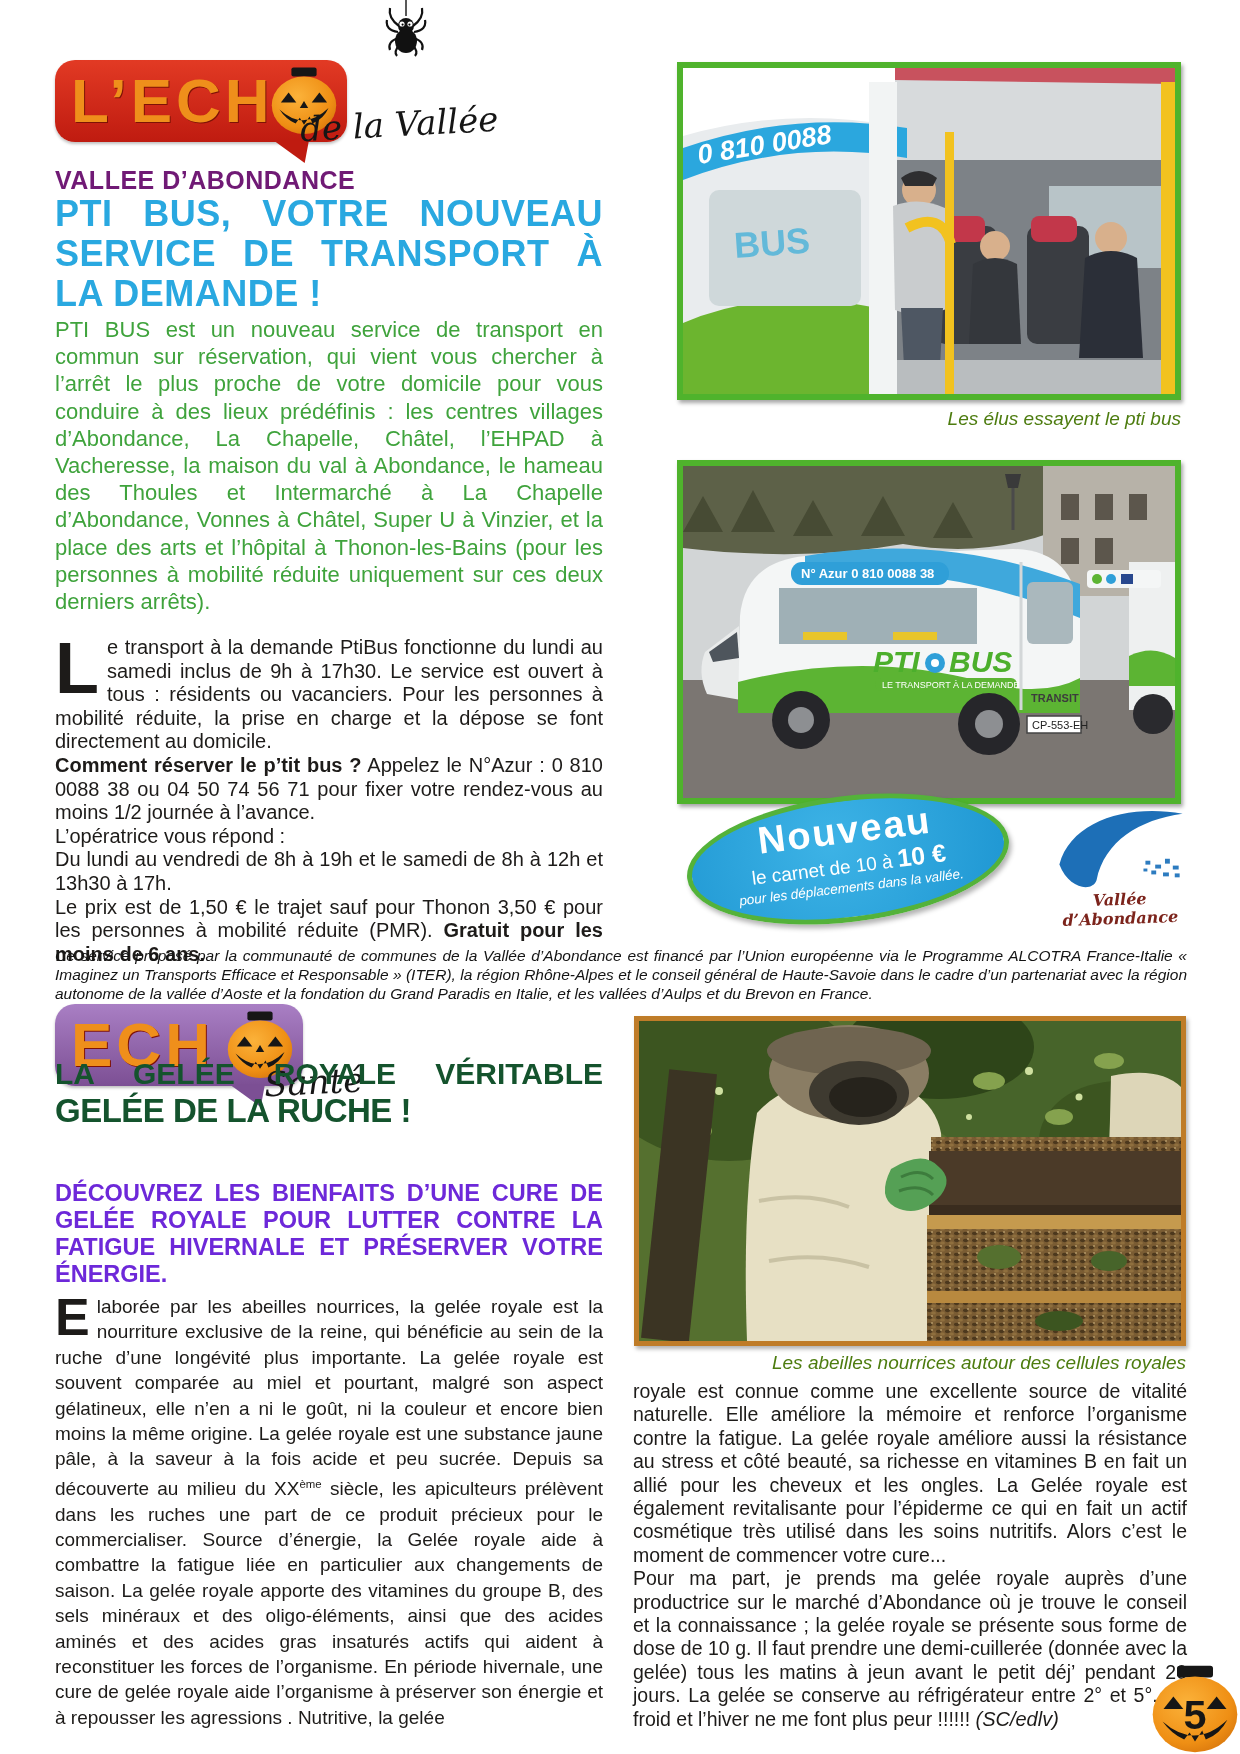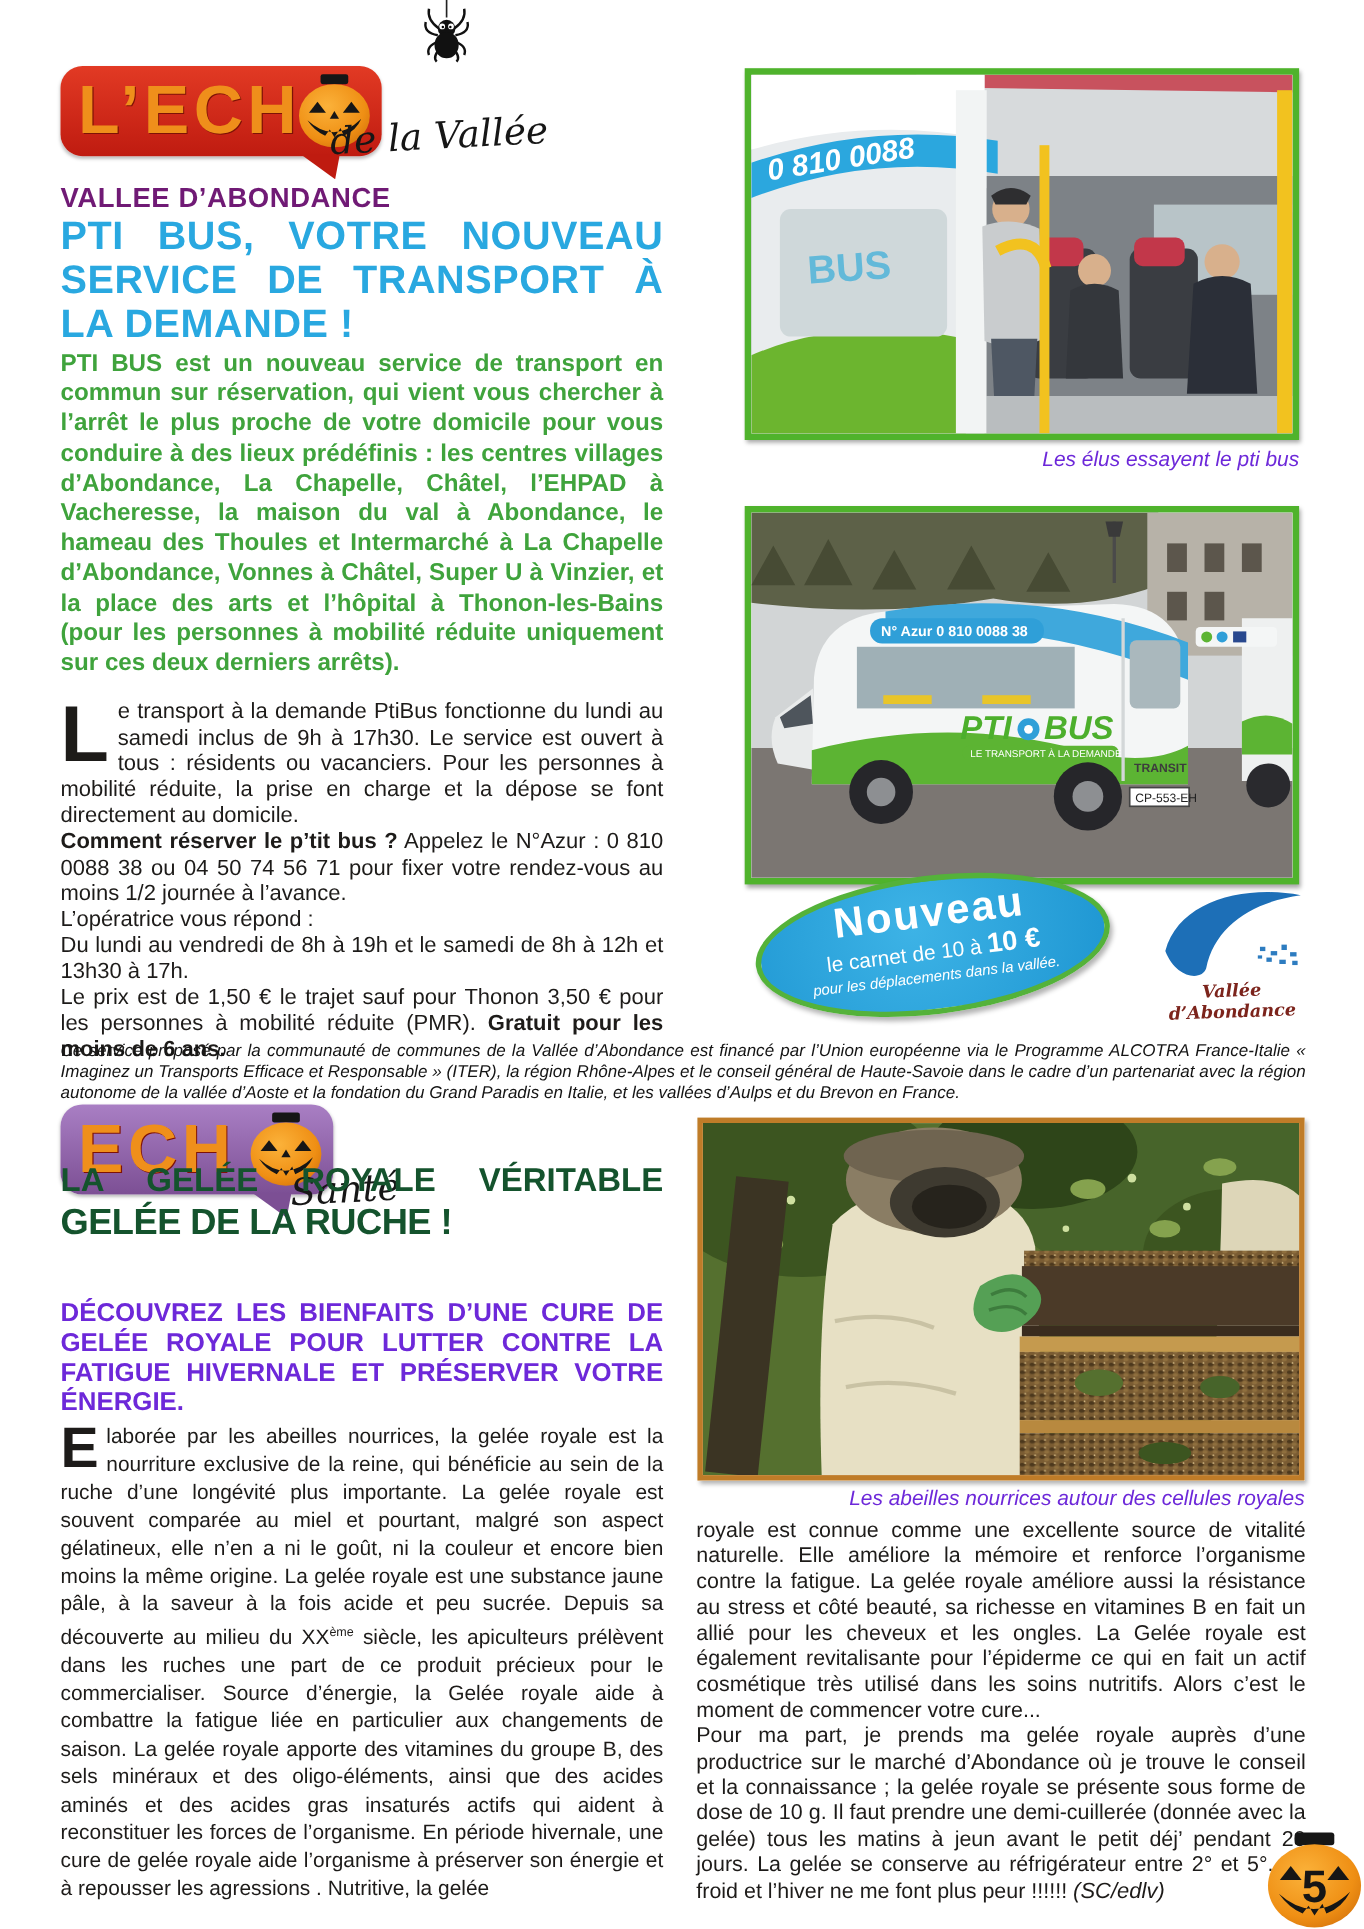--- a/index.html
+++ b/index.html
@@ -18,35 +18,35 @@
   .tail-red{background:#bf1b10;clip-path:polygon(0 0,100% 0,88% 100%);}
   .tail-purple{background:#7c4f94;clip-path:polygon(0 0,100% 0,88% 100%);}
   .script{position:absolute;font-family:"DejaVu Serif",serif;font-style:italic;color:#161616;transform:rotate(-3deg);}
   .script-valley{left:300px;top:104px;font-size:34px;}
   .script-sante{left:264px;top:1062px;font-size:34px;}
 
   
   .kicker{left:55px;top:166px;font-size:25px;font-weight:bold;color:#701a75;letter-spacing:.5px;}
   .title1{left:55px;top:194px;width:548px;color:#29a8e0;font-weight:bold;font-size:36px;line-height:40px;letter-spacing:.5px;}
   .jline{display:block;text-align:justify;text-align-last:justify;}
-  .lead{left:55px;top:316px;width:548px;color:#3fa33c;font-weight:bold;font-size:22px;line-height:27.2px;text-align:justify;}
+  .lead{left:55px;top:316px;width:548px;color:#3fa33c;font-weight:normal;font-size:22px;line-height:27.2px;text-align:justify;}
   .a1-body{left:55px;top:636px;width:548px;font-size:20px;line-height:23.6px;text-align:justify;}
   .a1-body p,.col p{margin:0;}
   .dropcap{float:left;font-weight:700;color:#1d1b19;}
   .dc3{font-size:72px;line-height:58px;margin:3px 8px 0 0;}
   .dc2{font-size:52px;line-height:42px;margin:2px 7px 0 0;}
   .footnote{left:55px;top:946px;width:1132px;font-size:15.5px;line-height:19px;font-style:italic;text-align:justify;color:#141414;}
 
   
   figure{margin:0;position:absolute;}
   .fig1{left:677px;top:62px;width:504px;height:338px;border:6px solid #4fb32c;box-sizing:border-box;box-shadow:2px 3px 4px rgba(0,0,0,.35);}
   .fig2{left:677px;top:448px;width:504px;height:344px;border:6px solid #4fb32c;box-sizing:border-box;box-shadow:2px 3px 4px rgba(0,0,0,.35);margin-top:12px;}
   .fig3{left:634px;top:1016px;width:552px;height:330px;border:5px solid #bf7c28;box-sizing:border-box;box-shadow:2px 3px 4px rgba(0,0,0,.3);}
   figure svg{display:block;width:100%;height:100%;}
-  .caption{position:absolute;font-style:italic;font-size:19px;color:#6d28d9;text-align:right;}
+  .caption{position:absolute;font-style:italic;font-size:19px;color:#4d7c0f;text-align:right;}
   .cap1{left:677px;top:408px;width:504px;}
   .cap2{left:634px;top:1352px;width:552px;}
 
   
   .badge{left:686px;top:796px;width:314px;height:116px;background:radial-gradient(circle at 45% 35%,#3db3e6,#1e96d2);
          border:5px solid #54b23a;border-radius:50%;transform:rotate(-7deg);color:#fff;text-align:center;
          box-shadow:2px 4px 5px rgba(0,0,0,.3);}
   .badge-l1{font-size:38px;font-weight:bold;letter-spacing:2px;margin-top:8px;}
   .badge-l2{font-size:19px;margin-top:-2px;}
   .badge-price{font-size:25px;font-weight:bold;}

